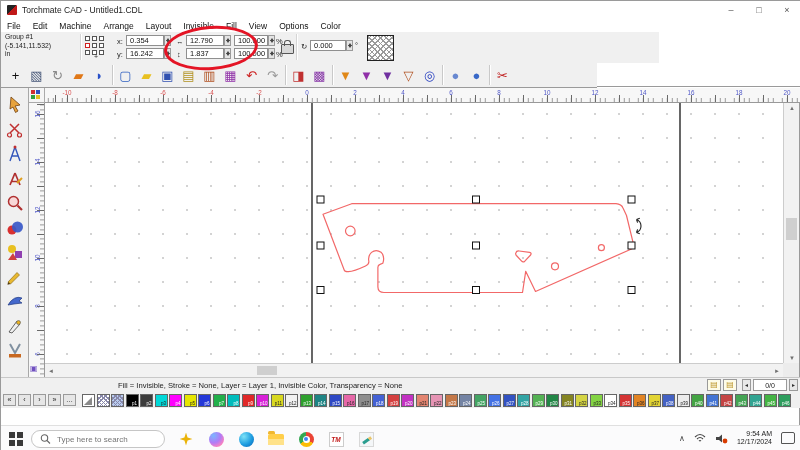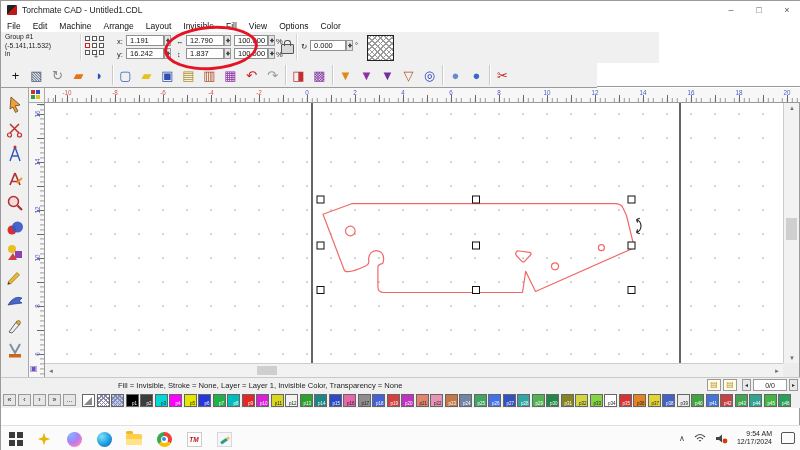--- a/index.html
+++ b/index.html
@@ -159,21 +159,21 @@
         <i class="cell sel"></i>
           <i class="cell"></i>
           <i class="cell"></i>
         <i class="cell"></i>
           <i class="cell"></i>
           <i class="cell"></i>
       </div>
       <span class="plus">+</span>
     </div>
     <span class="flabel" style="left:116px;top:5px">x:</span>
-    <div class="fld" style="left:125px;top:3px;width:38px">1.191</div>
+    <div class="fld" style="left:125px;top:3px;width:38px">0.354</div>
     <div class="spin" style="left:163px;top:3px"></div>
     <span class="flabel" style="left:116px;top:18px">y:</span>
     <div class="fld" style="left:125px;top:16px;width:38px">16.242</div>
     <div class="spin" style="left:163px;top:16px"></div>
     <span class="flabel" style="left:175px;top:5px">↔</span>
     <div class="fld" style="left:185px;top:3px;width:38px">12.790</div>
     <div class="spin" style="left:223px;top:3px"></div>
     <span class="flabel" style="left:176px;top:18px">↕</span>
     <div class="fld" style="left:185px;top:16px;width:38px">1.837</div>
     <div class="spin" style="left:223px;top:16px"></div>
@@ -535,20 +535,27 @@
   </div>
 
 
   <div id="taskbar">
     <div id="startbtn">
         <i></i>
         <i></i>
         <i></i>
         <i></i>
       </div>
+    <div id="searchbox">
+      <svg width="16" height="12" style="margin-left:7px">
+          <circle cx="5.5" cy="5" r="3.2" fill="none" stroke="#666" stroke-width="1.1"></circle>
+          <path d="M8,7.5 L11,10.5" stroke="#666" stroke-width="1.1"></path>
+        </svg>
+      <input placeholder="Type here to search" style="">
+    </div>
     <div class="tbicon">
         <span class="star4">
           <span class="mini"></span>
         </span>
       </div>
     <div class="tbicon">
         <span class="copilot"></span>
       </div>
     <div class="tbicon">
         <span class="edge"></span>

